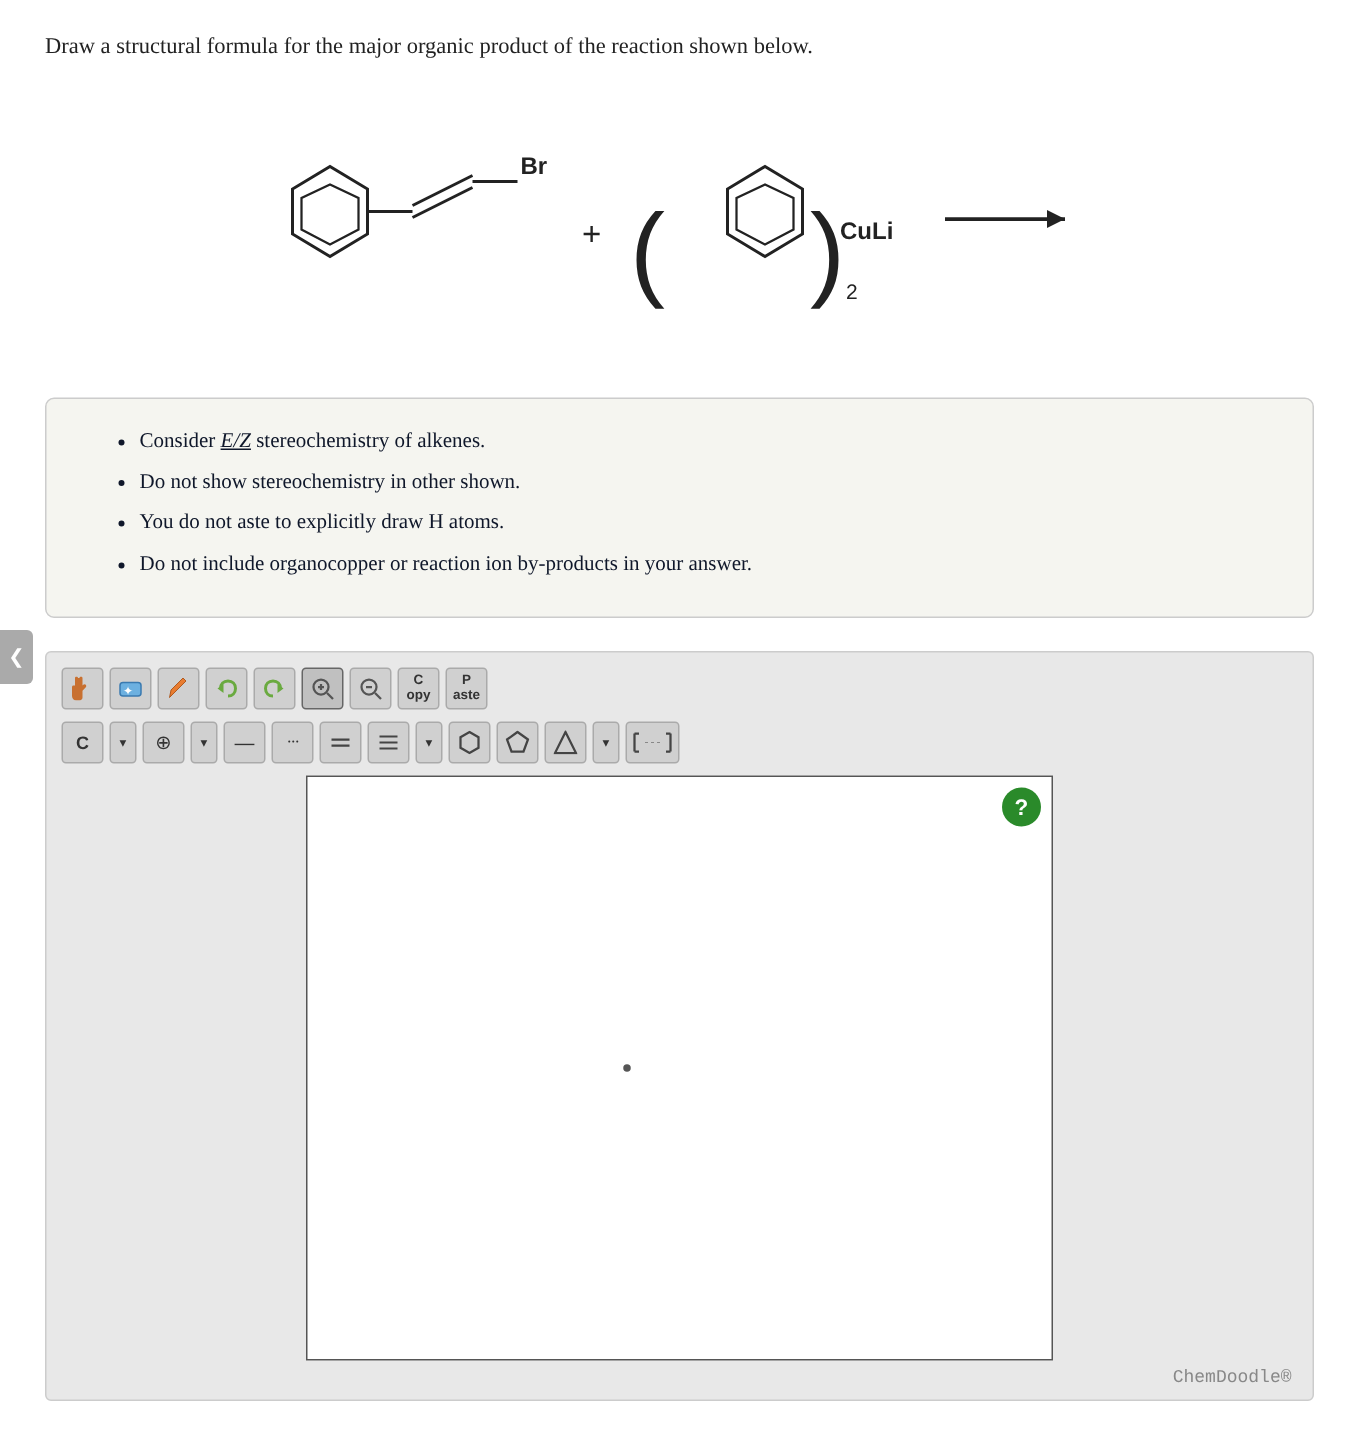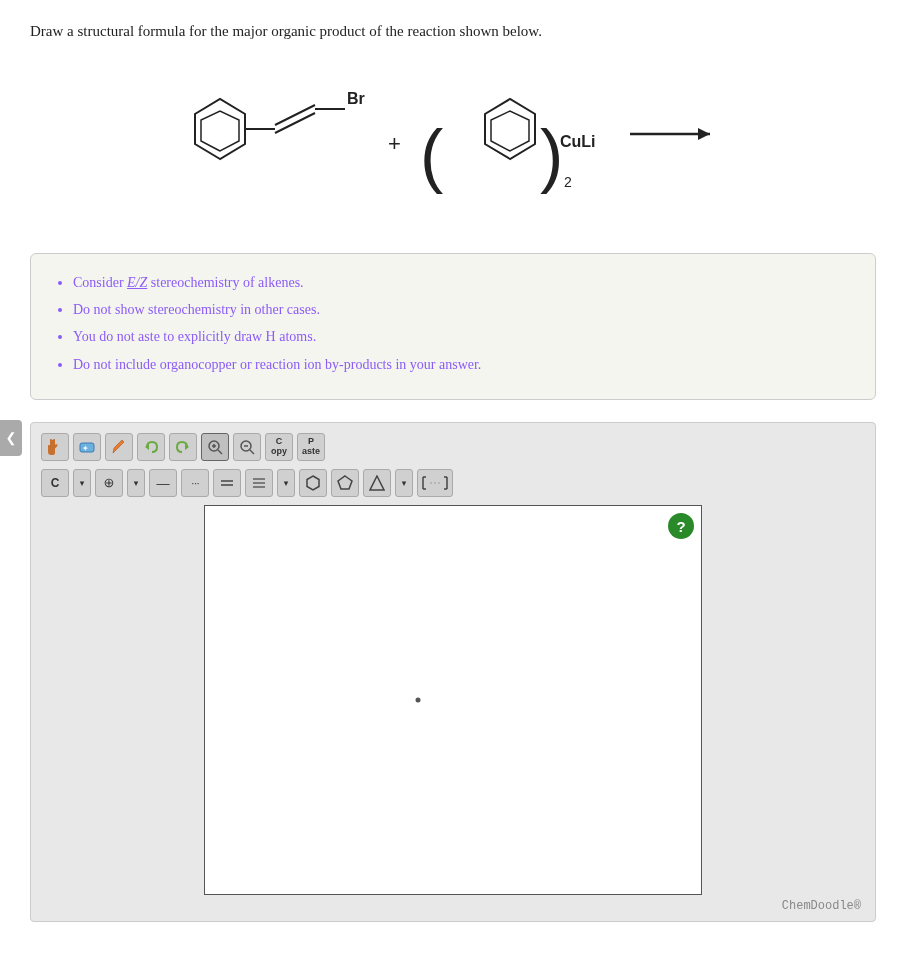--- a/index.html
+++ b/index.html
@@ -11,38 +11,38 @@
       overflow-x: hidden;
     }
     .page-container {
       width: 906px;
       background: #fff;
       padding: 20px 30px 30px 30px;
     }
     .question-text {
       font-size: 15px;
       color: #222;
-      margin-bottom: 6px;
+      margin-bottom: 18px;
       line-height: 1.5;
     }
     .reaction-area {
       display: flex;
       align-items: center;
       justify-content: flex-start;
       margin-bottom: 24px;
       padding-left: 60px;
     }
     .hints-box {
       border: 1.5px solid #ccc;
       background: #f5f5f0;
       border-radius: 6px;
-      padding: 18px 20px;
+      padding: 18px 40px;
       margin-bottom: 22px;
       font-size: 14px;
-      color: #8b5cf6;
+      color: #0f172a;
     }
     .hints-box ul {
       list-style: disc;
       padding-left: 22px;
     }
     .hints-box li {
       margin-bottom: 5px;
       line-height: 1.6;
     }
     .hints-box li em {
@@ -206,21 +206,21 @@
       <text x="474" y="138" font-family="Arial" font-size="14" fill="#222">2</text>
 
       <line x1="540" y1="85" x2="620" y2="85" stroke="#222" stroke-width="2.5"></line>
       <polygon points="620,85 608,79 608,91" fill="#222"></polygon>
     </svg>
   </div>
 
   <div class="hints-box">
     <ul>
       <li>Consider <em>E/Z</em> stereochemistry of alkenes.</li>
-      <li>Do not show stereochemistry in other cases.</li>
+      <li>Do not show stereochemistry in other shown.</li>
       <li>You do not aste to explicitly draw H atoms.</li>
       <li>Do not include organocopper or reaction ion by-products in your answer.</li>
     </ul>
   </div>
 
   <div class="chemdoodle-container">
 
     <div class="chemdoodle-toolbar-top">
 
       <div class="toolbar-btn" title="Hand tool">

